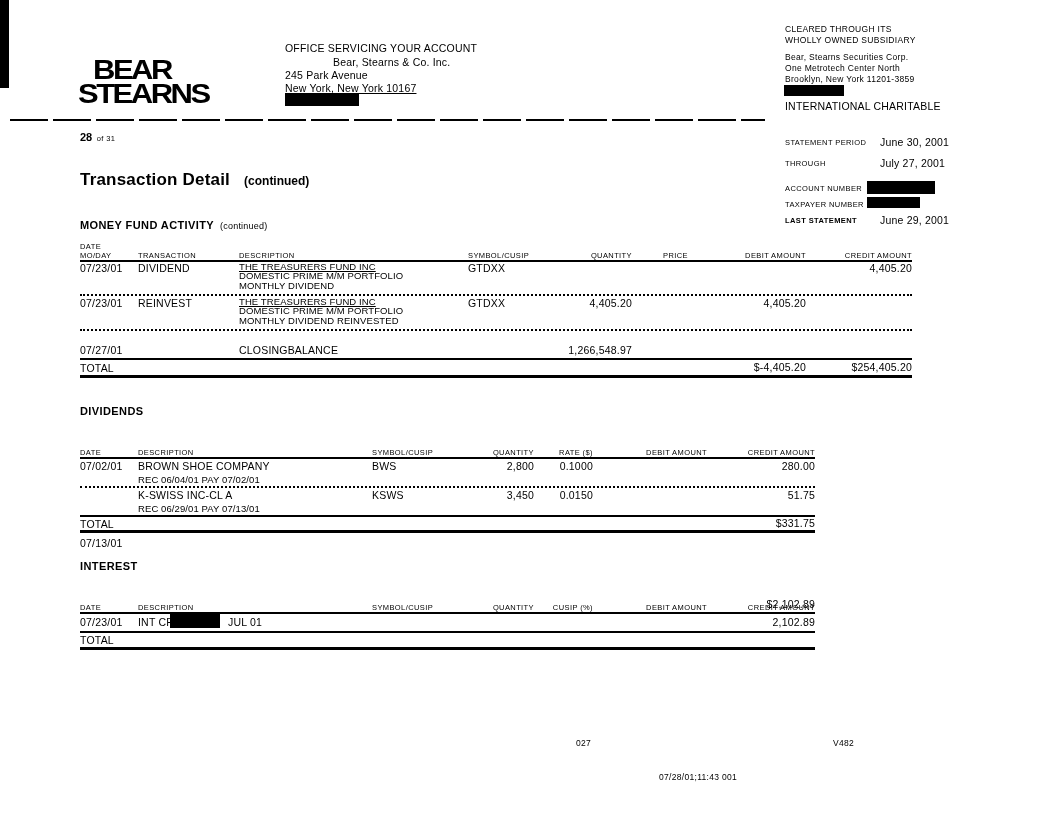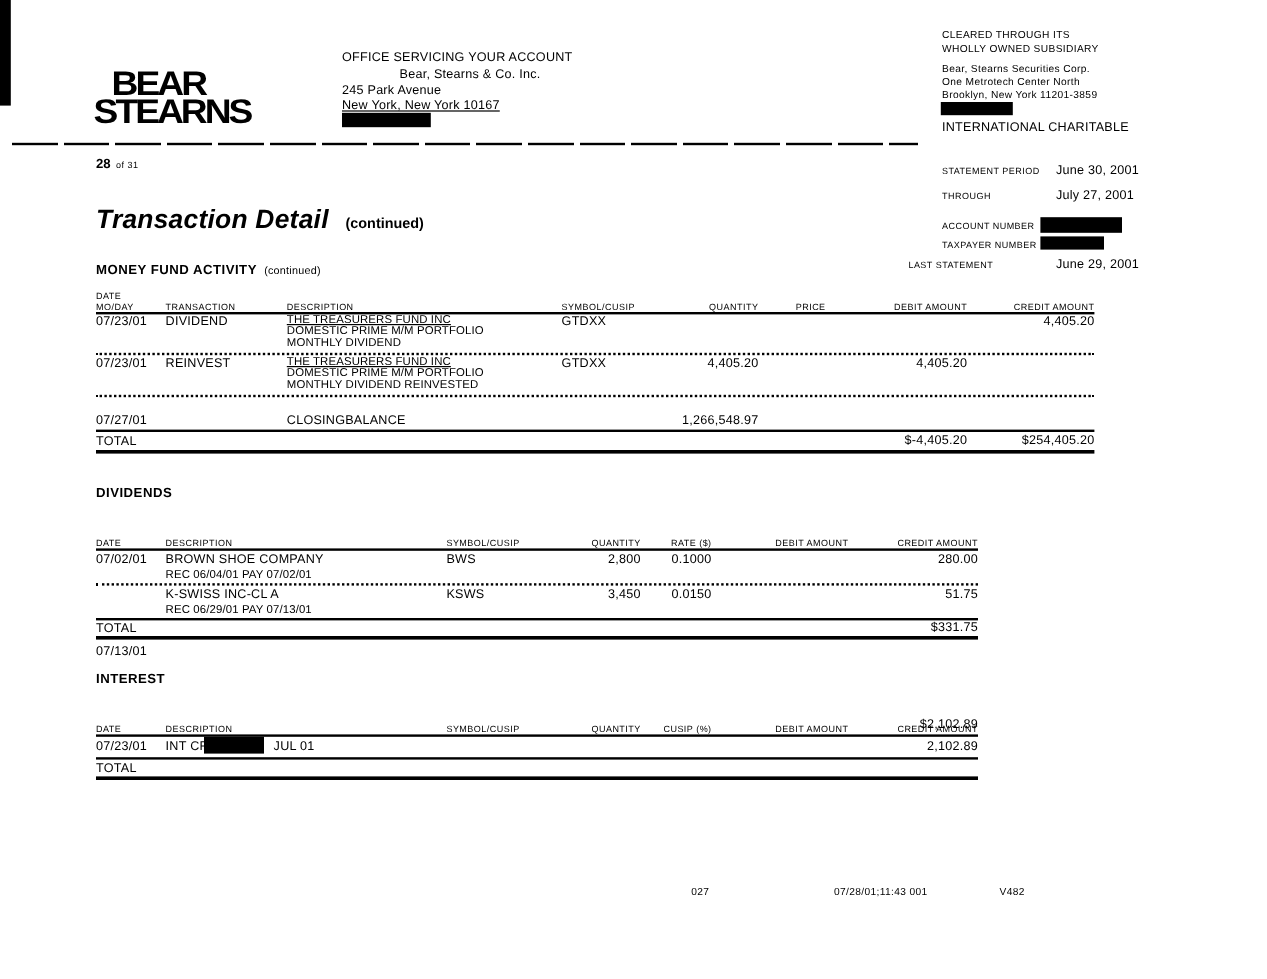--- a/index.html
+++ b/index.html
@@ -17,21 +17,21 @@
   .r{text-align:right;}
   .u{text-decoration:underline;}
   .redact{position:absolute;background:#000;}
   .rule{position:absolute;background:#000;height:2px;}
   .rule3{position:absolute;background:#000;height:3px;}
   .dotted{position:absolute;border-top:2px dotted #000;height:0;}
   .dashline{position:absolute;height:2px;
     background:repeating-linear-gradient(90deg,#000 0 38px,rgba(0,0,0,0) 38px 43px);}
   .logo1{font-size:31px;font-weight:bold;letter-spacing:-2.5px;transform:scaleY(.92);transform-origin:top left;}
   .logo2{font-size:31px;font-weight:bold;letter-spacing:-2.5px;transform:scaleY(.92);transform-origin:top left;}
-  .title-main{font-size:22px;font-weight:bold;letter-spacing:.2px;font-style:italic;}
+  .title-main{font-size:17px;font-weight:bold;letter-spacing:.2px;}
   .title-cont{font-size:12px;font-weight:bold;margin-left:14px;}
   .sec-head{font-size:11px;font-weight:bold;letter-spacing:.4px;}
   .sec-cont{font-size:9px;font-weight:normal;margin-left:6px;letter-spacing:.2px;}
   .desc-tight{font-size:9.5px;line-height:9px;letter-spacing:.1px;}
 </style>
 </head>
 <body>
 
 <div class="page">
 
@@ -62,21 +62,21 @@
   </div>
 
   <div class="abs t7" style="left:785px;top:138px;">STATEMENT PERIOD</div>
   <div class="abs t10" style="left:880px;top:136px;">June 30, 2001</div>
   <div class="abs t7" style="left:785px;top:159px;">THROUGH</div>
   <div class="abs t10" style="left:880px;top:157px;">July 27, 2001</div>
   <div class="abs t7" style="left:785px;top:184px;">ACCOUNT NUMBER</div>
   <div class="redact" style="left:867px;top:181px;width:68px;height:13px;"></div>
   <div class="abs t7" style="left:785px;top:200px;">TAXPAYER NUMBER</div>
   <div class="redact" style="left:867px;top:197px;width:53px;height:11px;"></div>
-  <div class="abs t7" style="left:757px;top:216px;">LAST STATEMENT</div>
+  <div class="abs t7" style="left:785px;top:216px;font-weight:bold;">LAST STATEMENT</div>
   <div class="abs t10" style="left:880px;top:214px;">June 29, 2001</div>
 
   <div class="abs" style="left:80px;top:170px;">
     <span class="title-main">Transaction Detail</span><span class="title-cont">(continued)</span>
   </div>
 
   <div class="abs" style="left:80px;top:215px;">
     <span class="sec-head">MONEY FUND ACTIVITY</span><span class="sec-cont">(continued)</span>
   </div>
 
@@ -173,16 +173,16 @@
   <div class="redact" style="left:170px;top:614px;width:50px;height:14px;"></div>
   <div class="abs t10" style="left:228px;top:616px;">JUL 01</div>
   <div class="abs t10 r" style="left:715px;top:616px;width:100px;">2,102.89</div>
   <div class="rule" style="left:80px;top:631px;width:735px;"></div>
 
   <div class="abs t10" style="left:80px;top:634px;">TOTAL</div>
   <div class="abs t10 r" style="left:715px;top:598px;width:100px;">$2,102.89</div>
   <div class="rule3" style="left:80px;top:647px;width:735px;"></div>
 
   <div class="abs t8" style="left:576px;top:738px;">027</div>
-  <div class="abs t8" style="left:659px;top:738px;margin-left:36px;">07/28/01;11:43 001</div>
+  <div class="abs t8" style="left:659px;top:772px;">07/28/01;11:43 001</div>
   <div class="abs t8" style="left:833px;top:738px;">V482</div>
 
 </div>
 
 </body></html>

